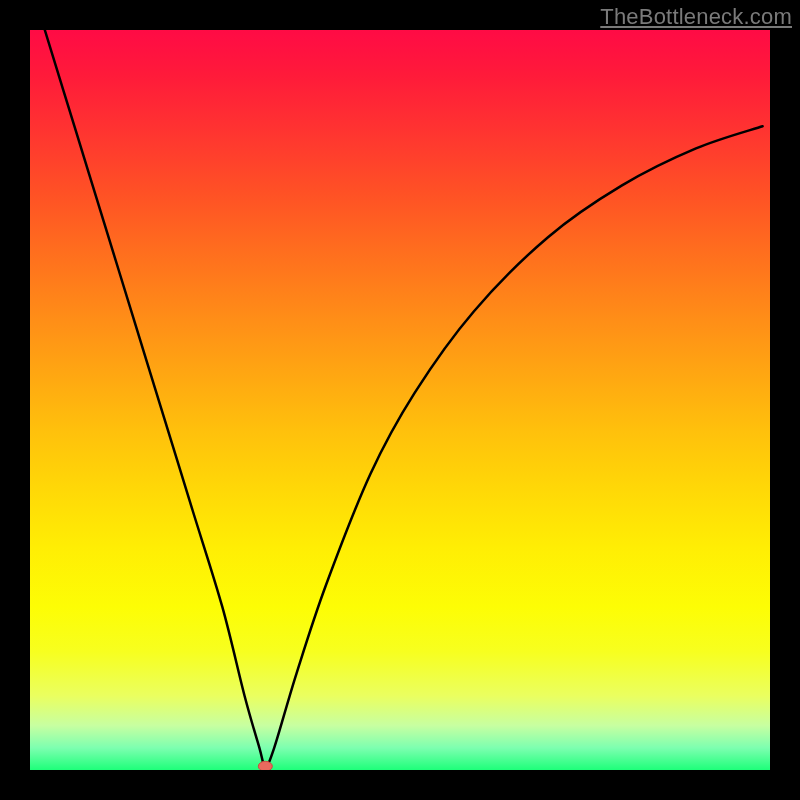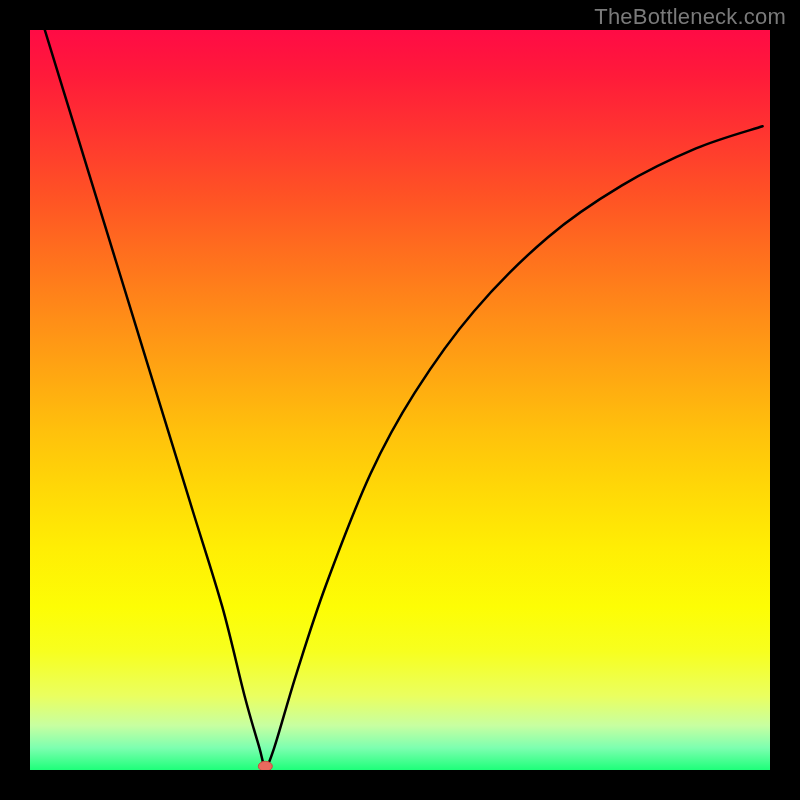--- a/index.html
+++ b/index.html
@@ -40,25 +40,26 @@
       #f7ff1f 84%,
       #eaff60 90%,
       #c7ffa1 94%,
       #7dffb0 97%,
       #1eff7a 100%
     );
   }
   .watermark {
     position: absolute;
     top: 4px;
-    right: 14px;
+    right: 8px;
     color: #7a7a7a;
     font-size: 22px;
     font-weight: 500;
     letter-spacing: 0.2px;
+    text-decoration: underline;
   }
   svg.curve {
     position: absolute;
     top: 0;
     left: 0;
   }
 </style>
 </head>
 <body>
 

